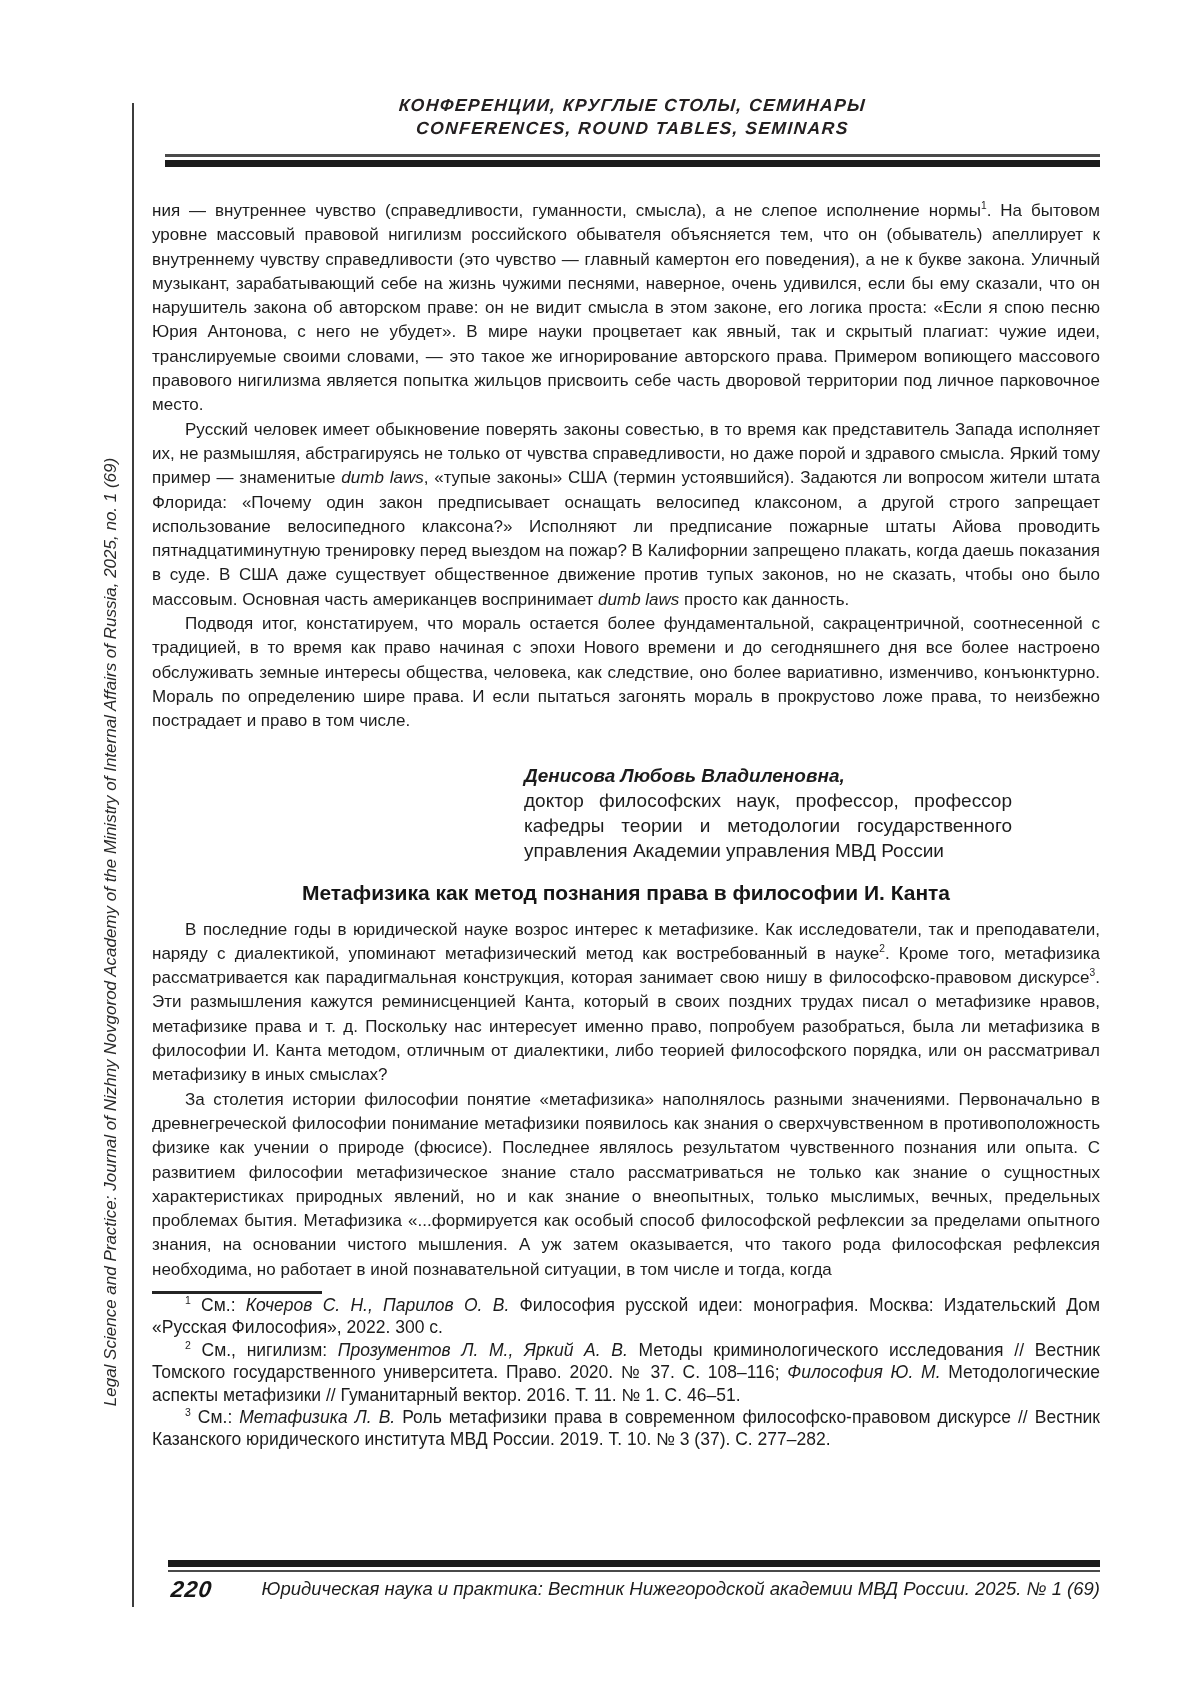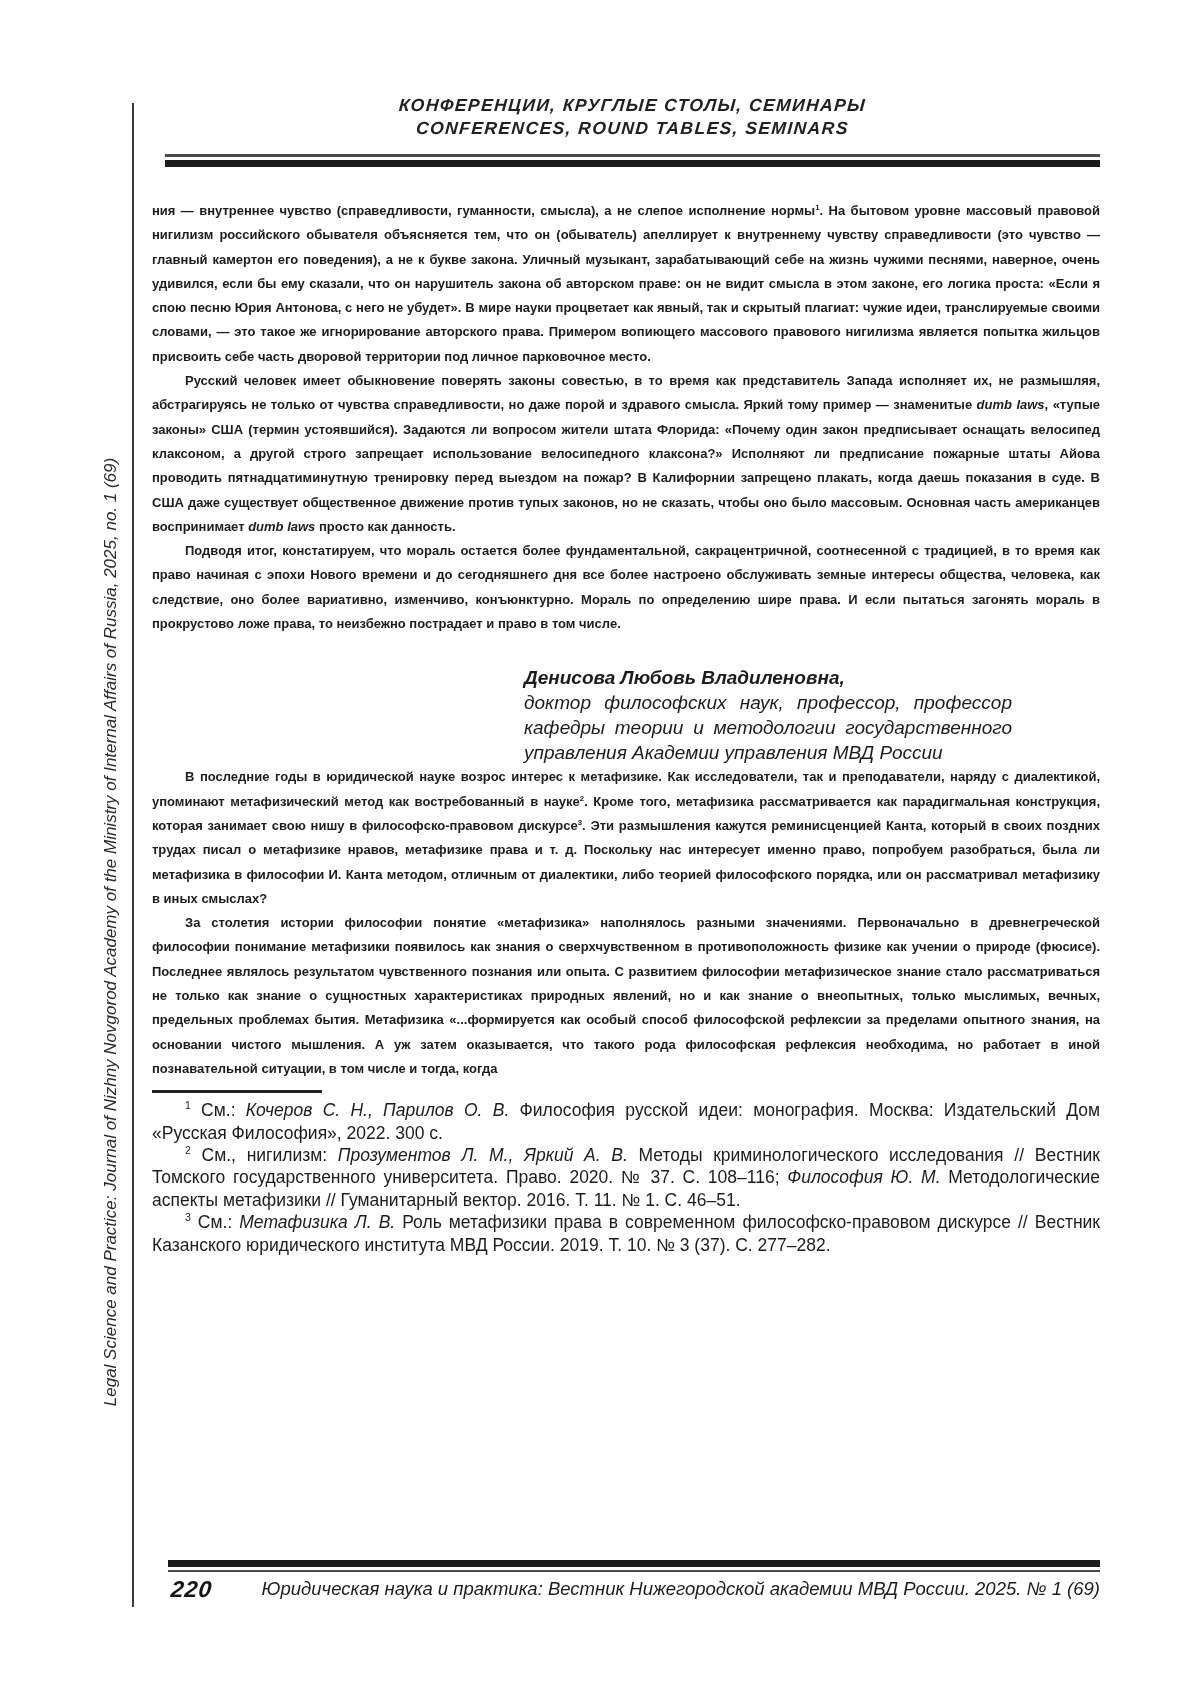--- a/index.html
+++ b/index.html
@@ -16,31 +16,31 @@
   .head-rule { position:absolute; left:165px; right:100px; top:154px; }
   .head-rule .thin  { height:2.5px; background:#4a4a4a; margin-bottom:3.5px; }
   .head-rule .thick { height:7px; background:#1b1b1b; }
   
   .side-rule { position:absolute; left:132px; top:103px; width:2px; height:1504px; background:#3c3c3c; }
   .side-text { position:absolute; left:111px; top:932px;
     transform:translate(-50%,-50%) rotate(-90deg); transform-origin:center;
     white-space:nowrap; font-style:italic; font-size:17px; color:#2a2a2a; }
   
   .content { position:absolute; left:152px; top:199px; width:948px; }
-  .body-p { font-size:13px; line-height:24.3px; text-align:justify; text-indent:33px;font-weight:bold; }
+  .body-p { font-size:17px; line-height:24.3px; text-align:justify; text-indent:33px; }
   .no-indent { text-indent:0; }
   .it { font-style:italic; }
   sup { font-size:0.6em; line-height:0; }
   .author-block { margin-top:29px; margin-left:372px; width:488px; font-size:19px; line-height:25px; }
   .author-name { font-weight:bold; font-style:italic; }
-  .author-affiliation { text-align:justify;font-style:italic; }
+  .author-affiliation { text-align:justify; }
   .article-title { margin-top:17px; margin-bottom:12px; text-align:center;
     font-size:21px; line-height:26px; font-weight:bold; color:#161616; }
   .fn-separator { margin-top:9px; width:170px; height:3px; background:#242424; }
-  .footnotes { margin-top:6px; }
+  .footnotes { }
   .fn { font-size:17.5px; line-height:22.4px; text-align:justify; text-indent:33px; }
   
   .foot-rule { position:absolute; left:168px; right:100px; top:1560px; }
   .foot-rule .thick { height:6.5px; background:#1b1b1b; margin-bottom:3px; }
   .foot-rule .thin  { height:2px; background:#4a4a4a; }
   .foot-row { position:absolute; left:168px; right:100px; top:1576px; height:30px; }
   .page-num { position:absolute; left:3px; top:0; font-weight:bold; font-style:italic;
     font-size:23px; letter-spacing:1px; transform:skewX(-6deg); color:#161616; }
   .foot-title { display:block; text-align:right; font-style:italic; font-size:18.5px;
     line-height:26px; color:#1c1c1c; }
@@ -66,20 +66,21 @@
   <main class="content">
     <p class="body-p no-indent"><span>ния — внутреннее чувство (справедливости, гуманности, смысла), а не слепое исполнение нормы</span><sup>1</sup><span>. На бытовом уровне массовый правовой нигилизм российского обывателя объясняется тем, что он (обыватель) апеллирует к внутреннему чувству справедливости (это чувство — главный камертон его поведения), а не к букве закона. Уличный музыкант, зарабатывающий себе на жизнь чужими песнями, наверное, очень удивился, если бы ему сказали, что он нарушитель закона об авторском праве: он не видит смысла в этом законе, его логика проста: «Если я спою песню Юрия Антонова, с него не убудет». В мире науки процветает как явный, так и скрытый плагиат: чужие идеи, транслируемые своими словами, — это такое же игнорирование авторского права. Примером вопиющего массового правового нигилизма является попытка жильцов присвоить себе часть дворовой территории под личное парковочное место.</span></p>
     <p class="body-p"><span>Русский человек имеет обыкновение поверять законы совестью, в то время как представитель Запада исполняет их, не размышляя, абстрагируясь не только от чувства справедливости, но даже порой и здравого смысла. Яркий тому пример — знаменитые </span><span class="it">dumb laws</span><span>, «тупые законы» США (термин устоявшийся). Задаются ли вопросом жители штата Флорида: «Почему один закон предписывает оснащать велосипед клаксоном, а другой строго запрещает использование велосипедного клаксона?» Исполняют ли предписание пожарные штаты Айова проводить пятнадцатиминутную тренировку перед выездом на пожар? В Калифорнии запрещено плакать, когда даешь показания в суде. В США даже существует общественное движение против тупых законов, но не сказать, чтобы оно было массовым. Основная часть американцев воспринимает </span><span class="it">dumb laws</span><span> просто как данность.</span></p>
     <p class="body-p"><span>Подводя итог, констатируем, что мораль остается более фундаментальной, сакрацентричной, соотнесенной с традицией, в то время как право начиная с эпохи Нового времени и до сегодняшнего дня все более настроено обслуживать земные интересы общества, человека, как следствие, оно более вариативно, изменчиво, конъюнктурно. Мораль по определению шире права. И если пытаться загонять мораль в прокрустово ложе права, то неизбежно пострадает и право в том числе.</span></p>
 
     <div class="author-block">
       <div class="author-name">Денисова Любовь Владиленовна,</div>
       <div class="author-affiliation">доктор философских наук, профессор, профессор кафедры теории и методологии государственного управления Академии управления МВД России</div>
     </div>
 
+    <h1 class="article-title">Метафизика как метод познания права в философии И. Канта</h1>
 
     <p class="body-p"><span>В последние годы в юридической науке возрос интерес к метафизике. Как исследователи, так и преподаватели, наряду с диалектикой, упоминают метафизический метод как востребованный в науке</span><sup>2</sup><span>. Кроме того, метафизика рассматривается как парадигмальная конструкция, которая занимает свою нишу в философско-правовом дискурсе</span><sup>3</sup><span>. Эти размышления кажутся реминисценцией Канта, который в своих поздних трудах писал о метафизике нравов, метафизике права и т. д. Поскольку нас интересует именно право, попробуем разобраться, была ли метафизика в философии И. Канта методом, отличным от диалектики, либо теорией философского порядка, или он рассматривал метафизику в иных смыслах?</span></p>
     <p class="body-p"><span>За столетия истории философии понятие «метафизика» наполнялось разными значениями. Первоначально в древнегреческой философии понимание метафизики появилось как знания о сверхчувственном в противоположность физике как учении о природе (фюсисе). Последнее являлось результатом чувственного познания или опыта. С развитием философии метафизическое знание стало рассматриваться не только как знание о сущностных характеристиках природных явлений, но и как знание о внеопытных, только мыслимых, вечных, предельных проблемах бытия. Метафизика «...формируется как особый способ философской рефлексии за пределами опытного знания, на основании чистого мышления. А уж затем оказывается, что такого рода философская рефлексия необходима, но работает в иной познавательной ситуации, в том числе и тогда, когда</span></p>
 
     <div class="fn-separator"></div>
 
     <div class="footnotes">
       <p class="fn"><sup>1</sup><span> См.: </span><span class="it">Кочеров С. Н., Парилов О. В.</span><span> Философия русской идеи: монография. Москва: Издательский Дом «Русская Философия», 2022. 300 с.</span></p>
       <p class="fn"><sup>2</sup><span> См., нигилизм: </span><span class="it">Прозументов Л. М., Яркий А. В.</span><span> Методы криминологического исследования // Вестник Томского государственного университета. Право. 2020. № 37. С. 108–116; </span><span class="it">Философия Ю. М.</span><span> Методологические аспекты метафизики // Гуманитарный вектор. 2016. Т. 11. № 1. С. 46–51.</span></p>
       <p class="fn"><sup>3</sup><span> См.: </span><span class="it">Метафизика Л. В.</span><span> Роль метафизики права в современном философско-правовом дискурсе // Вестник Казанского юридического института МВД России. 2019. Т. 10. № 3 (37). С. 277–282.</span></p>

